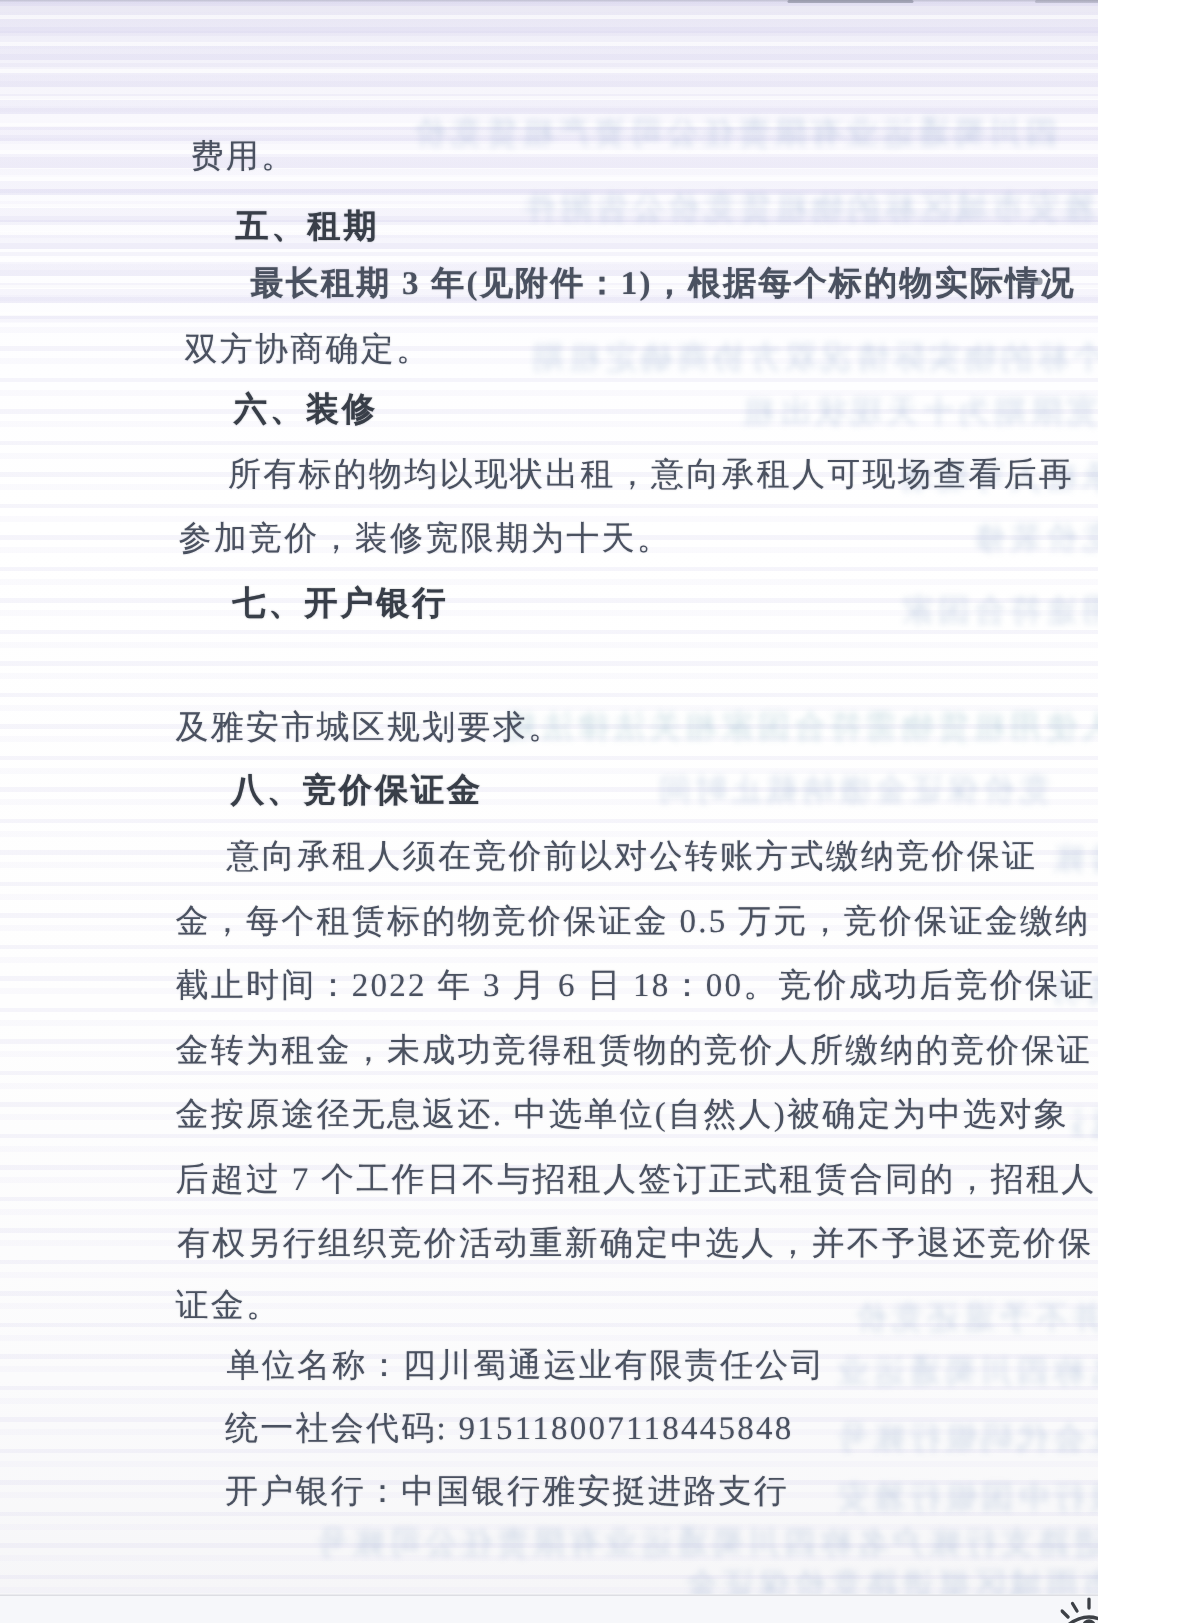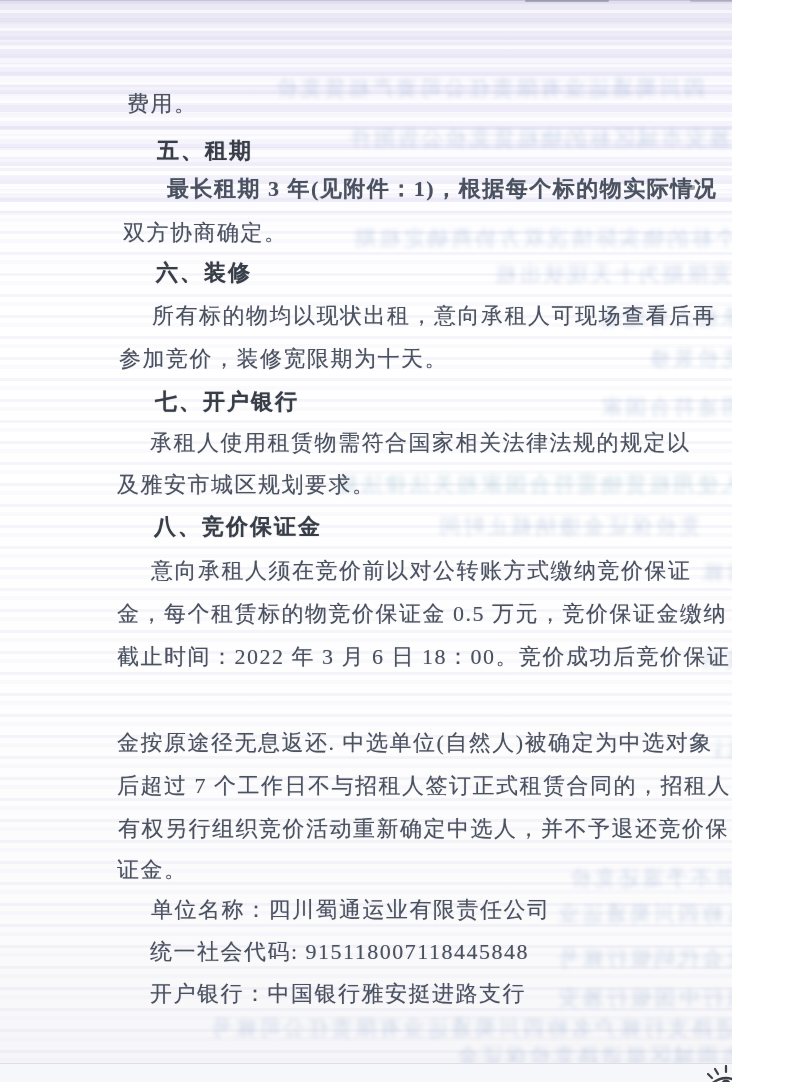--- a/index.html
+++ b/index.html
@@ -94,26 +94,26 @@
   <div class="ghost" style="top:1044px;left:420px;width:370px;">雅安市雨城区挺进路竞价保证金</div>
 
   <div class="ln" style="top:91px;left:127px;">费用。</div>
   <div class="ln head" style="top:138px;left:157px;">五、租期</div>
   <div class="ln" style="top:176px;left:167px;font-weight:bold;">最长租期 3 年(见附件：1)，根据每个标的物实际情况</div>
   <div class="ln" style="top:220px;left:123px;">双方协商确定。</div>
   <div class="ln head" style="top:260px;left:156px;">六、装修</div>
   <div class="ln" style="top:303px;left:152px;">所有标的物均以现状出租，意向承租人可现场查看后再</div>
   <div class="ln" style="top:346px;left:119px;">参加竞价，装修宽限期为十天。</div>
   <div class="ln head" style="top:389px;left:155px;">七、开户银行</div>
-  <div class="ln" style="top:430px;left:150px;">承租人使用租赁物需符合国家相关法律法规的规定以</div>
   <div class="ln" style="top:472px;left:117px;">及雅安市城区规划要求。</div>
   <div class="ln head" style="top:514px;left:154px;">八、竞价保证金</div>
   <div class="ln" style="top:558px;left:151px;">意向承租人须在竞价前以对公转账方式缴纳竞价保证</div>
   <div class="ln" style="top:601px;left:117px;">金，每个租赁标的物竞价保证金 0.5 万元，竞价保证金缴纳</div>
   <div class="ln" style="top:644px;left:117px;">截止时间：2022 年 3 月 6 日 18：00。竞价成功后竞价保证</div>
+  <div class="ln" style="top:687px;left:117px;">金转为租金，未成功竞得租赁物的竞价人所缴纳的竞价保证</div>
   <div class="ln" style="top:730px;left:117px;">金按原途径无息返还. 中选单位(自然人)被确定为中选对象</div>
   <div class="ln" style="top:773px;left:117px;">后超过 7 个工作日不与招租人签订正式租赁合同的，招租人</div>
   <div class="ln" style="top:816px;left:118px;text-align:center;">有权另行组织竞价活动重新确定中选人，并不予退还竞价保</div>
   <div class="ln" style="top:857px;left:117px;">证金。</div>
   <div class="ln" style="top:897px;left:151px;">单位名称：四川蜀通运业有限责任公司</div>
   <div class="ln" style="top:939px;left:150px;">统一社会代码: 915118007118445848</div>
   <div class="ln" style="top:981px;left:150px;">开户银行：中国银行雅安挺进路支行</div>
 
   <div class="bottombar"></div>
 

